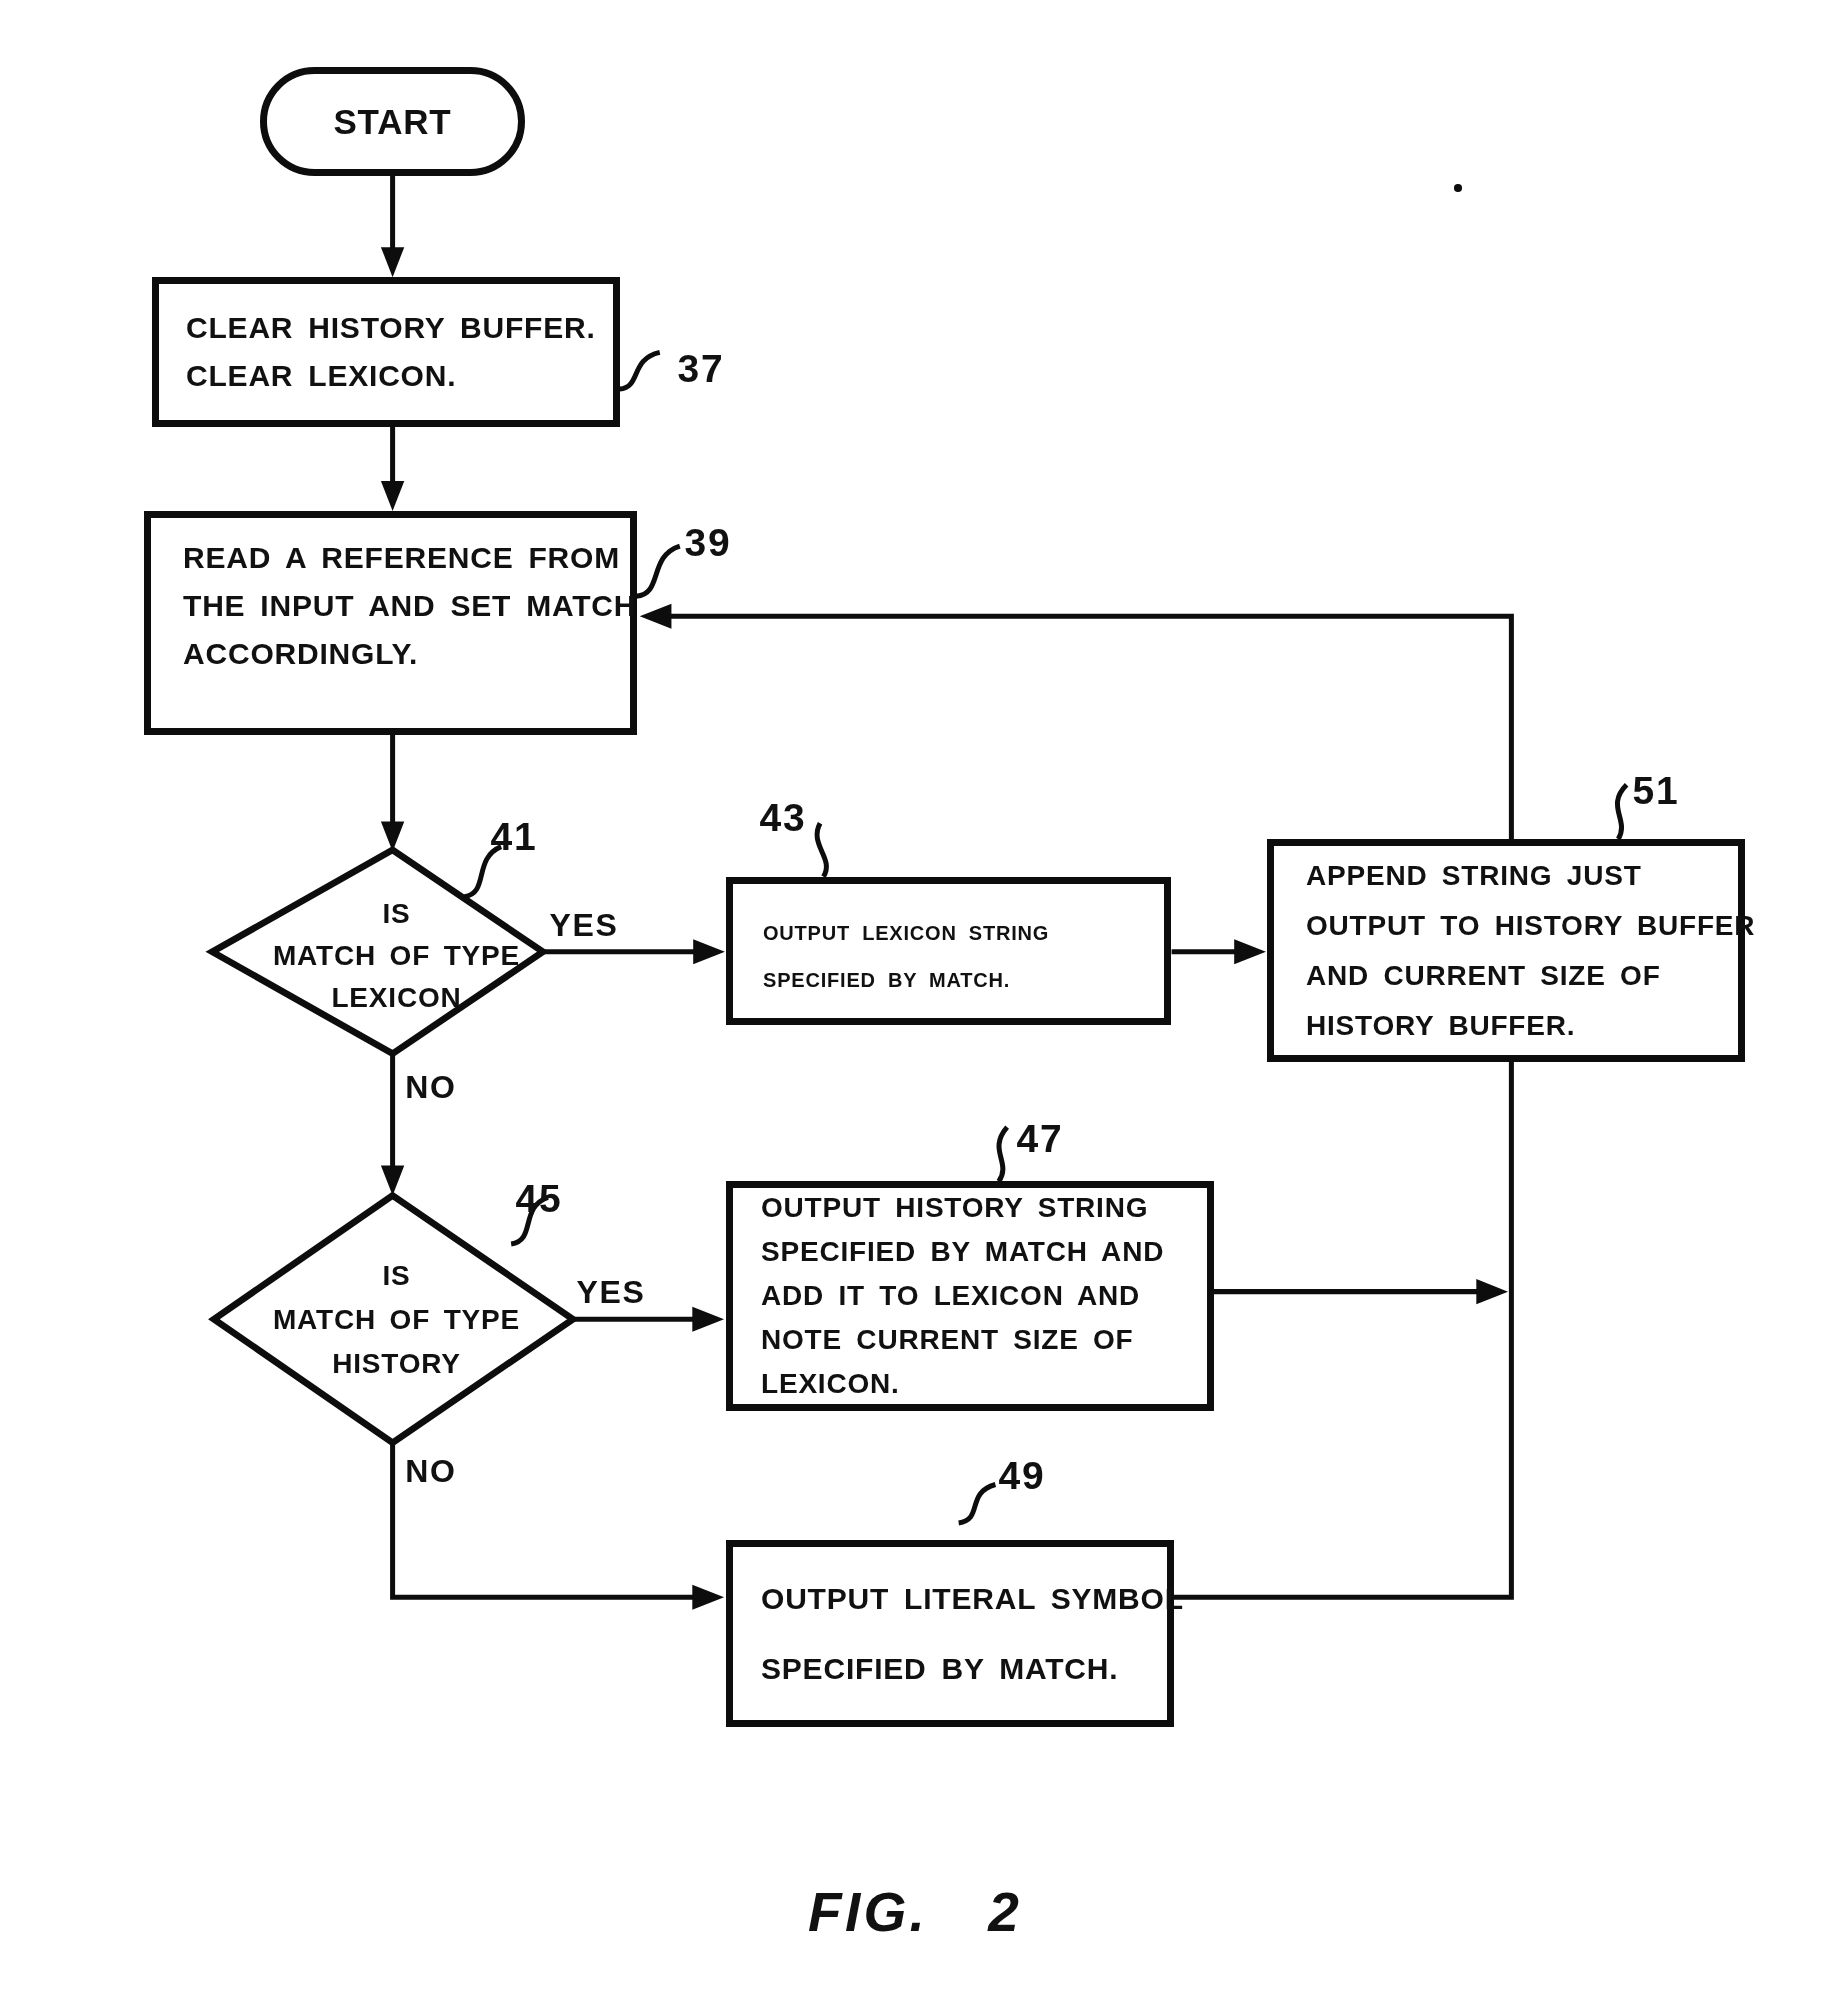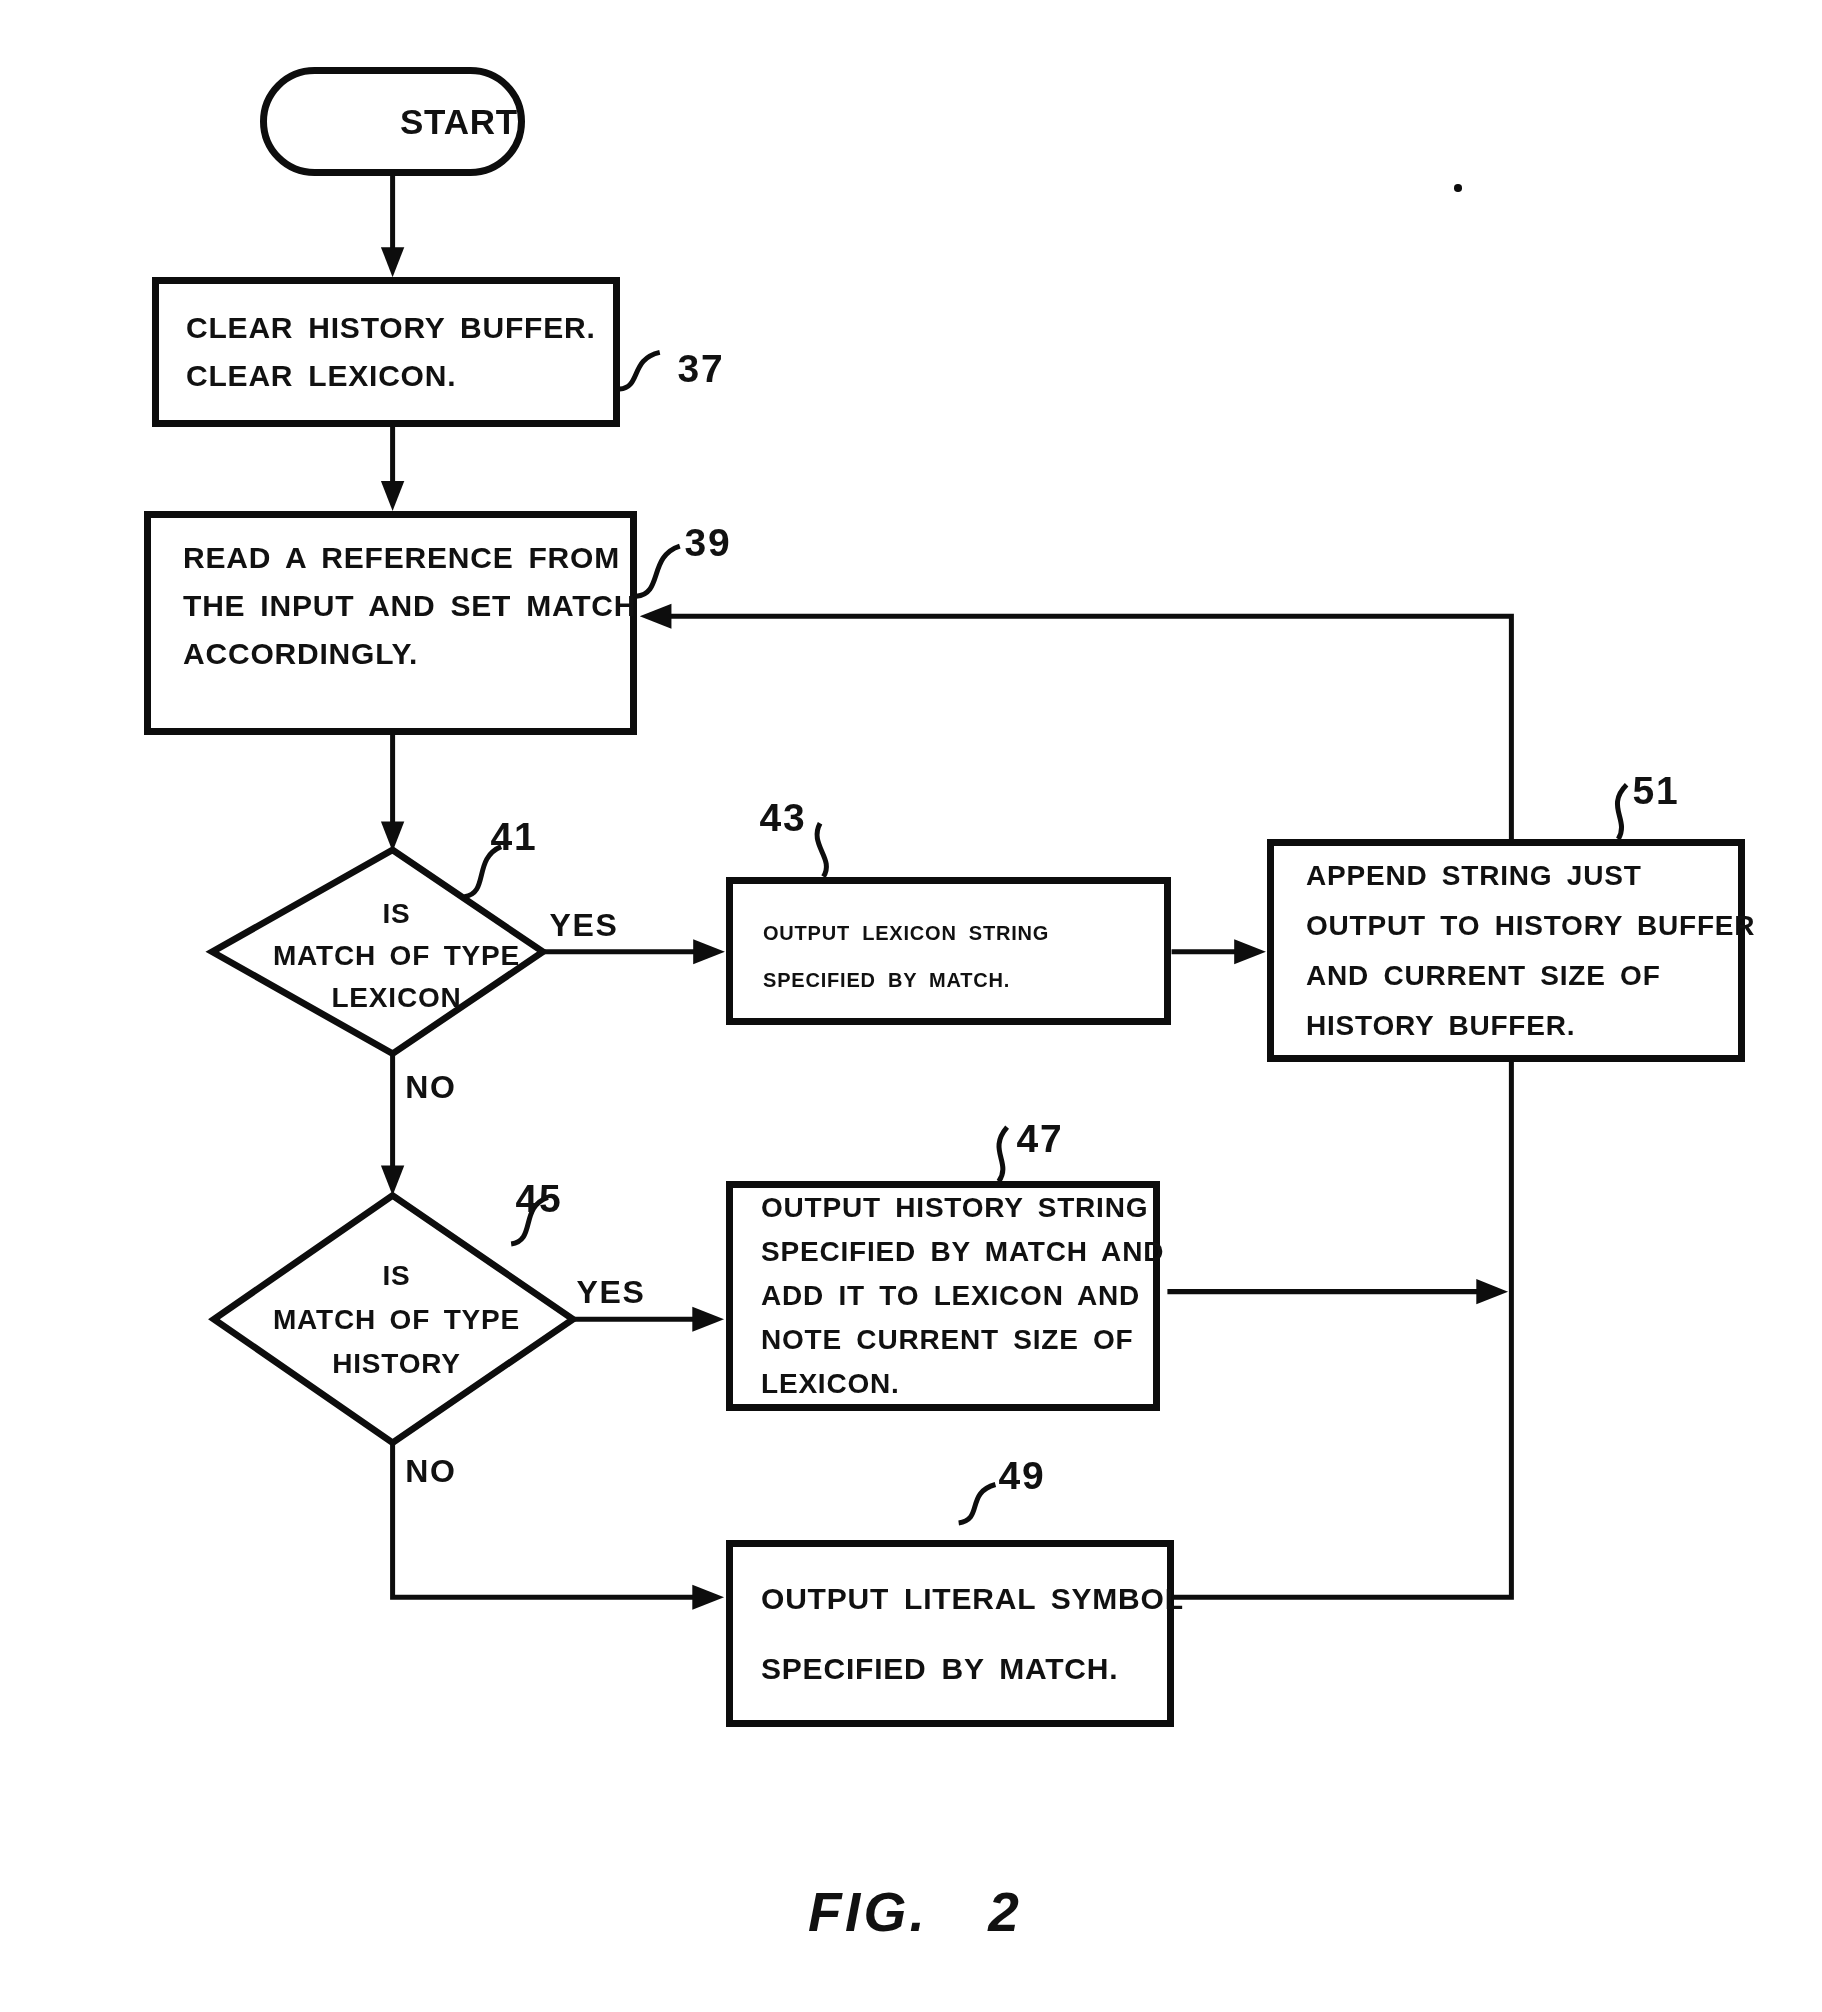--- a/index.html
+++ b/index.html
@@ -9,21 +9,21 @@
   }
   #wires{position:absolute;left:0;top:0;z-index:0;}
   .node{
     position:absolute;z-index:2;background:#ffffff;border:7.5px solid #0d0d0d;
     display:flex;flex-direction:column;justify-content:center;box-sizing:border-box;
   }
   .node .tline{
     font-weight:700;white-space:nowrap;letter-spacing:0.8px;word-spacing:5.8px;
   }
   .terminator{
-    border-radius:58px;align-items:flex-end;
+    border-radius:58px;align-items:center;
     font-weight:700;font-size:35px;letter-spacing:5px;
   }
   .dtext{
     position:absolute;z-index:3;display:flex;flex-direction:column;align-items:center;
     font-weight:700;letter-spacing:0.8px;word-spacing:5px;
   }
   .dtext .tline{font-weight:700;white-space:nowrap;}
   .reflabel{
     position:absolute;z-index:3;transform:translate(-50%,-50%);
     font-weight:700;font-size:39px;letter-spacing:1.7px;white-space:nowrap;
@@ -136,21 +136,21 @@
     <div class="tline">AND CURRENT SIZE OF</div>
     <div class="tline">HISTORY BUFFER.</div>
   </div>
 
   <div class="dtext" style="left:242px;top:1254px;width:309px;font-size:28px;line-height:44px;">
     <div class="tline">IS</div>
     <div class="tline">MATCH OF TYPE</div>
     <div class="tline">HISTORY</div>
   </div>
 
-  <div class="node" style="left:726px;top:1181px;width:434px;height:230px;padding-left:28px;font-size:28px;line-height:44px;">
+  <div class="node" style="left:726px;top:1181px;width:488px;height:230px;padding-left:28px;font-size:28px;line-height:44px;">
     <div class="tline">OUTPUT HISTORY STRING</div>
     <div class="tline">SPECIFIED BY MATCH AND</div>
     <div class="tline">ADD IT TO LEXICON AND</div>
     <div class="tline">NOTE CURRENT SIZE OF</div>
     <div class="tline">LEXICON.</div>
   </div>
 
   <div class="node" style="left:726px;top:1540px;width:448px;height:187px;justify-content:flex-start;padding-left:28px;padding-top:28px;font-size:30px;line-height:48px;gap:22px;">
     <div class="tline">OUTPUT LITERAL SYMBOL</div>
     <div class="tline">SPECIFIED BY MATCH.</div>

